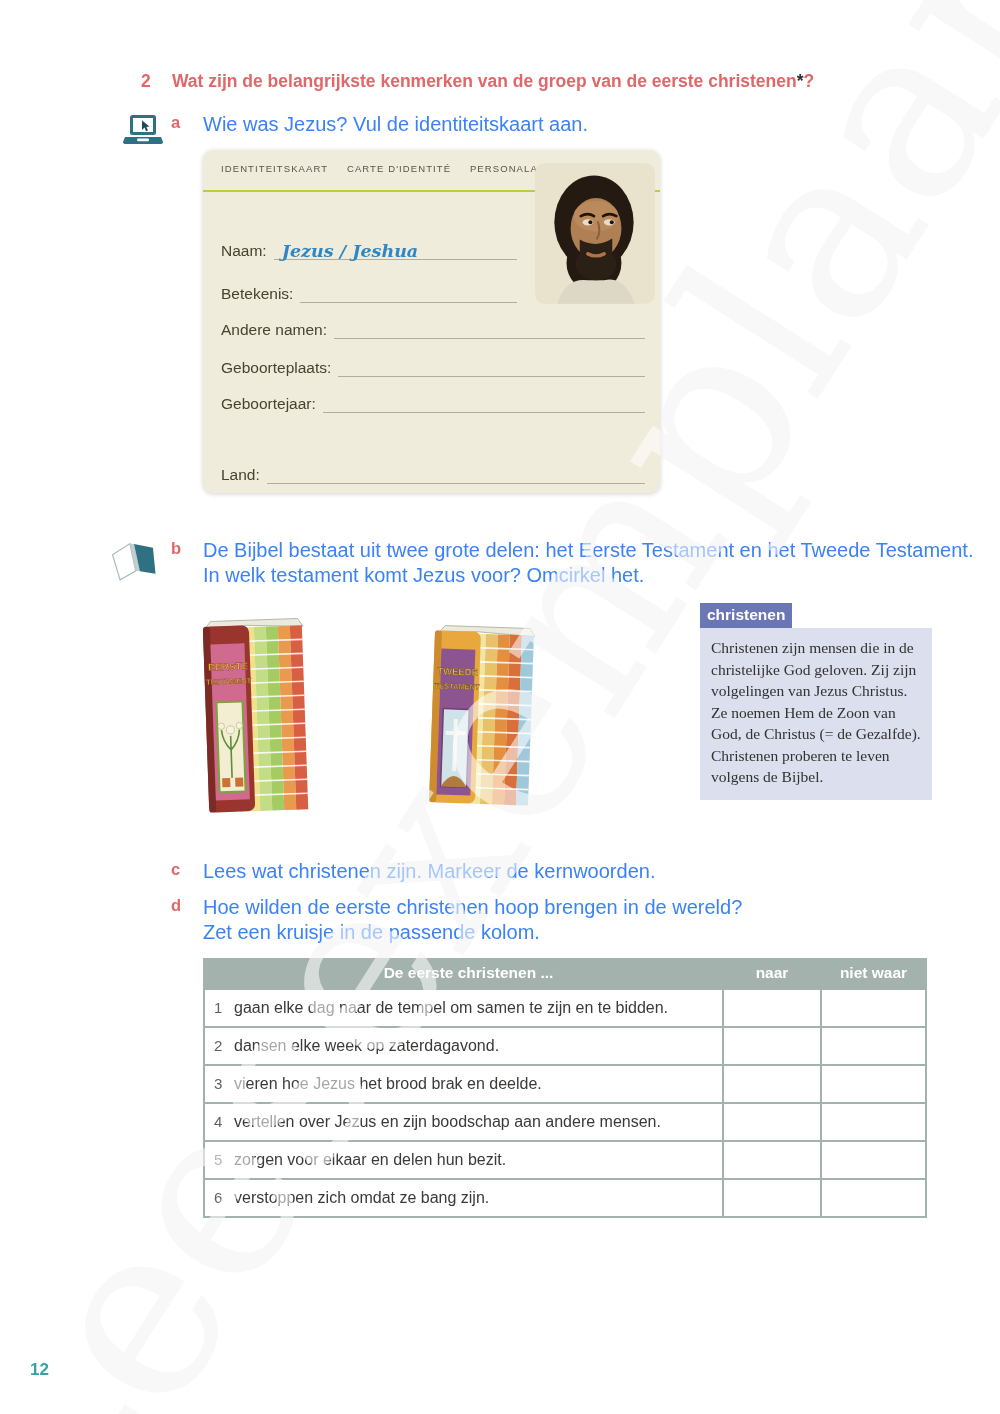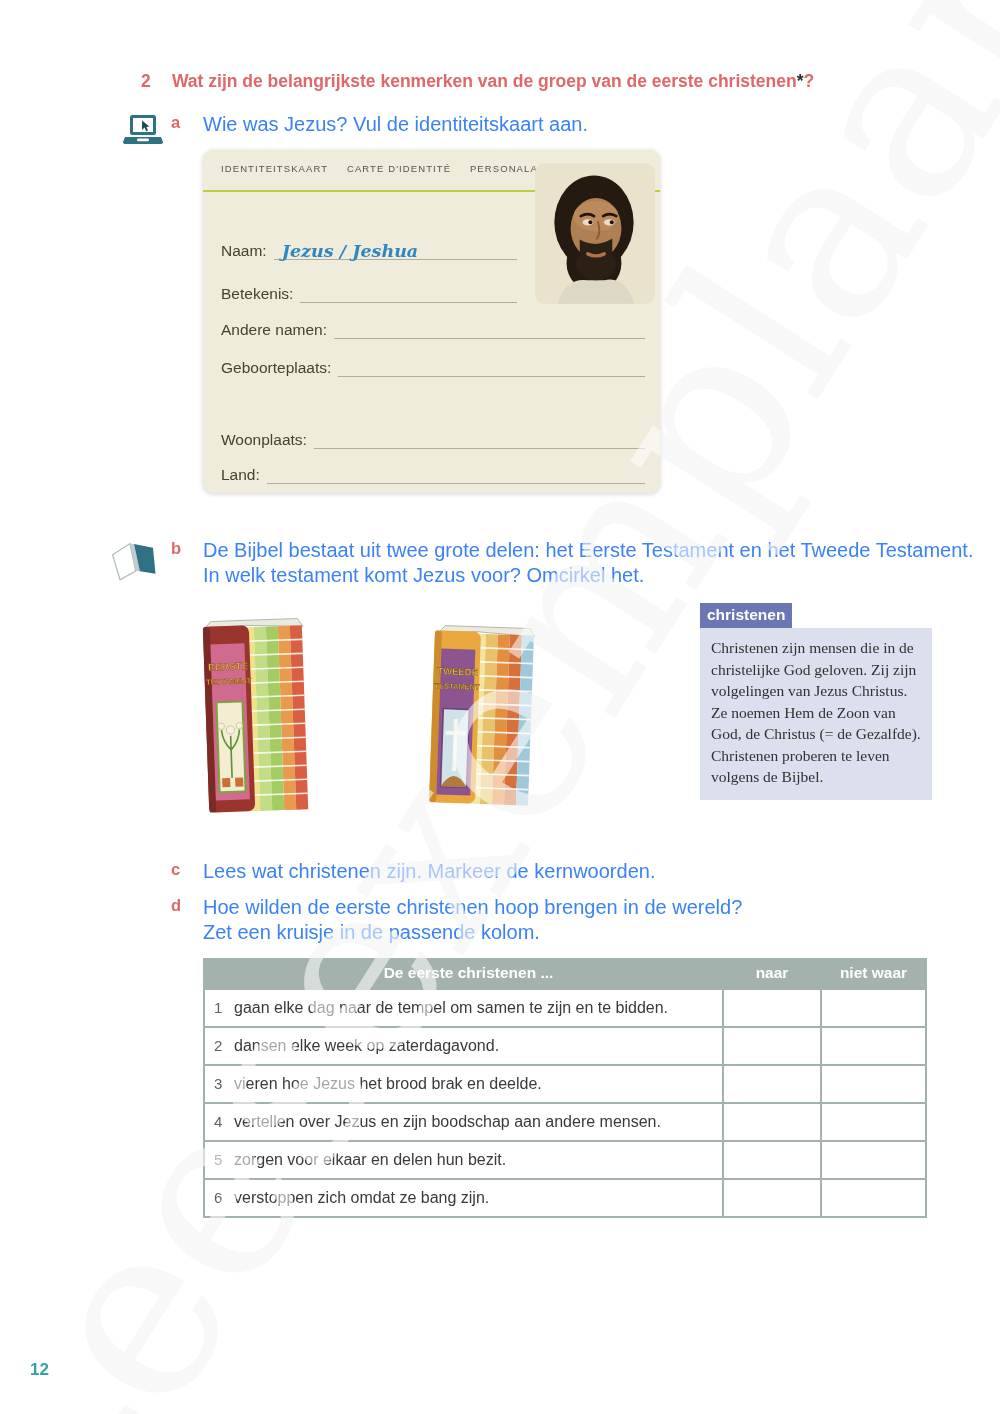--- a/index.html
+++ b/index.html
@@ -94,22 +94,22 @@
       <span class="field-rule"></span>
     </div>
     <div class="field long" style="top:167px">
       <span class="field-label">Andere namen:</span>
       <span class="field-rule"></span>
     </div>
     <div class="field long" style="top:205px">
       <span class="field-label">Geboorteplaats:</span>
       <span class="field-rule"></span>
     </div>
-    <div class="field long" style="top:277px">
-      <span class="field-label">Woonplaats:</span>
+    <div class="field long" style="top:241px">
+      <span class="field-label">Geboortejaar:</span>
       <span class="field-rule"></span>
     </div>
     <div class="field long" style="top:312px">
       <span class="field-label">Land:</span>
       <span class="field-rule"></span>
     </div>
 
     <div class="portrait">
       <svg viewBox="0 0 118 138" width="120" height="141">
         <rect width="118" height="138" rx="9" fill="#e9e2cc"></rect>

